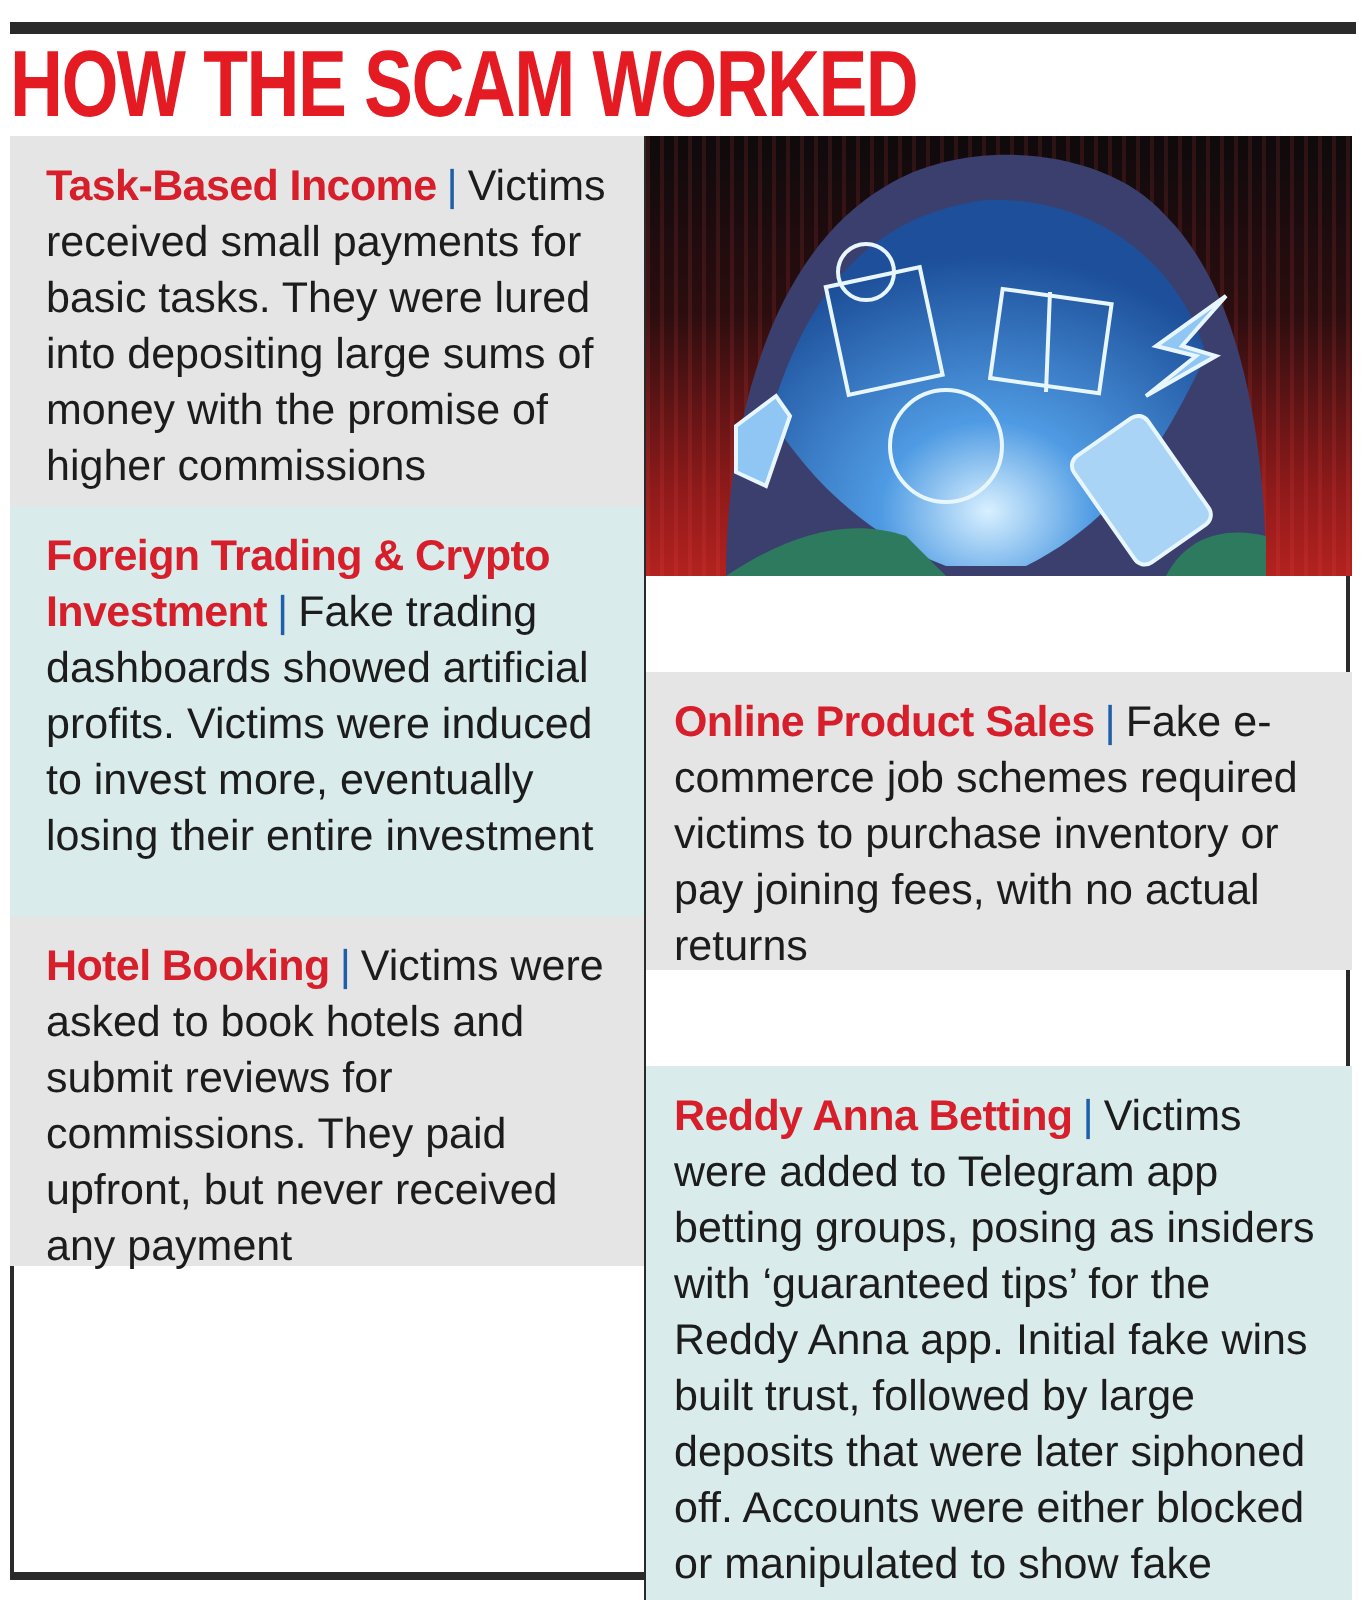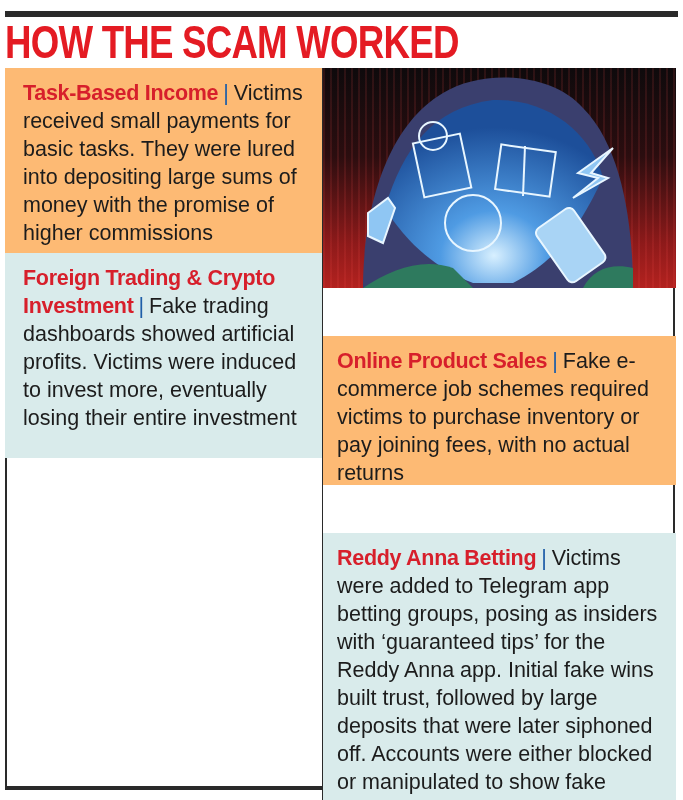--- a/index.html
+++ b/index.html
@@ -5,21 +5,21 @@
   html, body { margin:0; padding:0; background:#ffffff; }
   body { width:683px; height:800px; position:relative; overflow:hidden; font-family:"Liberation Sans", sans-serif; }
   .topbar { position:absolute; left:5px; top:11px; width:673px; height:6px; background:#2a2a2a; }
   .title { position:absolute; left:5px; top:18px; height:48px; line-height:48px; font-family:"Liberation Sans", sans-serif; font-weight:bold; font-size:47px; color:#e41b23; letter-spacing:-1px; transform:scaleX(0.78); transform-origin:left center; white-space:nowrap; }
   .frame { position:absolute; left:5px; top:68px; width:670px; height:722px; border-left:2px solid #2a2a2a; border-right:2px solid #2a2a2a; border-bottom:4px solid #2a2a2a; box-sizing:border-box; }
   .col { position:absolute; }
   .left { left:5px; top:68px; width:317px; }
   .right { left:322px; top:68px; width:353px; border-left:1px solid #2a2a2a; }
   .block { box-sizing:border-box; padding:11px 8px 4px 18px; font-size:21.5px; line-height:28px; color:#1c1c1c; }
   .right .block { padding-left:14px;margin-top:48px; }
-  .white { background:#fdba74; }
+  .white { background:#e5e5e5; }
   .teal { background:#d9ebeb; }
   .head { color:#d71f2b; font-weight:bold; letter-spacing:-0.3px; }
   .sep { color:#1f5ea8; font-weight:normal; margin:0 5px 0 5px; }
   .illus { position:relative; width:353px; height:220px; overflow:hidden; background:linear-gradient(180deg,#0e0a0c 0%,#2b0d0f 40%,#8e1a1a 80%,#b3221f 100%); }
   .streams { position:absolute; inset:0; background:repeating-linear-gradient(90deg, rgba(255,80,80,0.12) 0 2px, transparent 2px 7px); }
   .text-ov { position:absolute; inset:0; }
 </style>
 </head>
 <body>
 
@@ -27,20 +27,23 @@
 <div class="title">HOW THE SCAM WORKED</div>
 
 <div class="frame"></div>
 
 <div class="col left">
   <div class="block white" style="height:185px;">
     <span class="head">Task-Based Income</span><span class="sep">|</span><span>Victims received small payments for basic tasks. They were lured into depositing large sums of money with the promise of higher commissions</span>
   </div>
   <div class="block teal" style="height:205px;">
     <span class="head">Foreign Trading &amp; Crypto Investment</span><span class="sep">|</span><span>Fake trading dashboards showed artificial profits. Victims were induced to invest more, eventually losing their entire investment</span>
+  </div>
+  <div class="block white" style="height:175px;">
+    <span class="head">Hotel Booking</span><span class="sep">|</span><span>Victims were asked to book hotels and submit reviews for commissions. They paid upfront, but never received any payment</span>
   </div>
 </div>
 
 <div class="col right">
   <div class="illus">
     <div class="streams"></div>
     <svg class="text-ov" width="353" height="220" viewBox="0 0 353 220">
       <defs>
         <radialGradient id="glow" cx="50%" cy="85%" r="70%">
           <stop offset="0%" stop-color="#d8f0ff"></stop>

